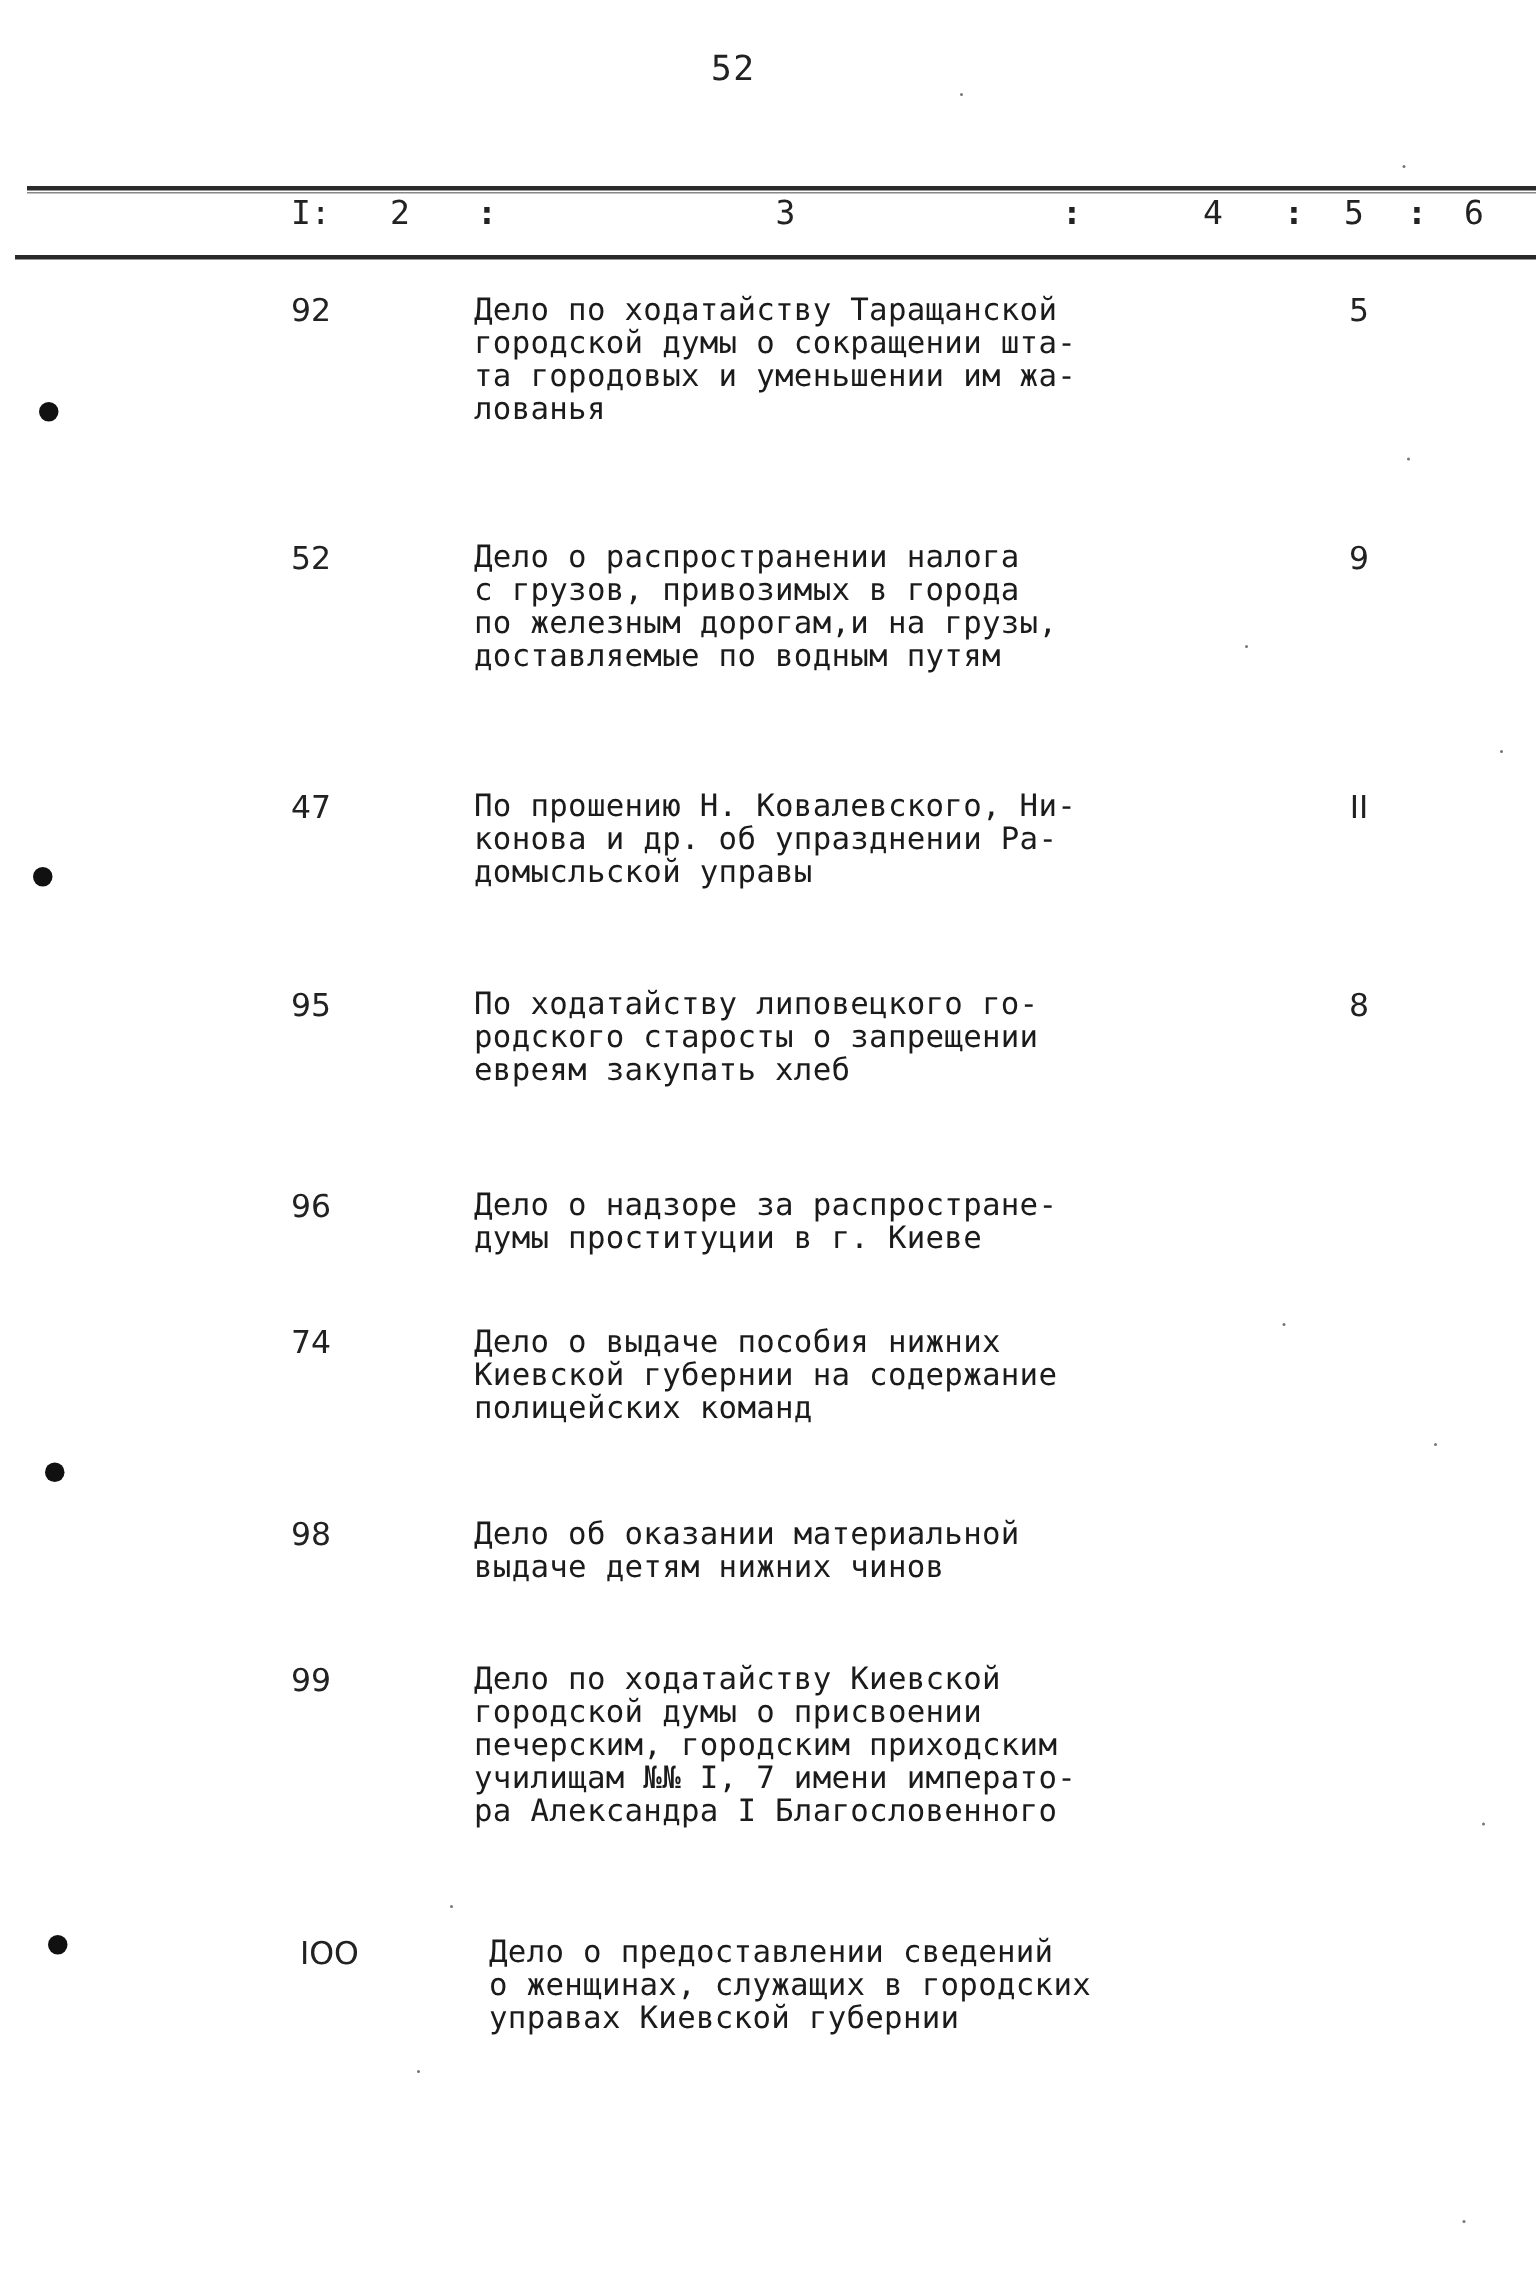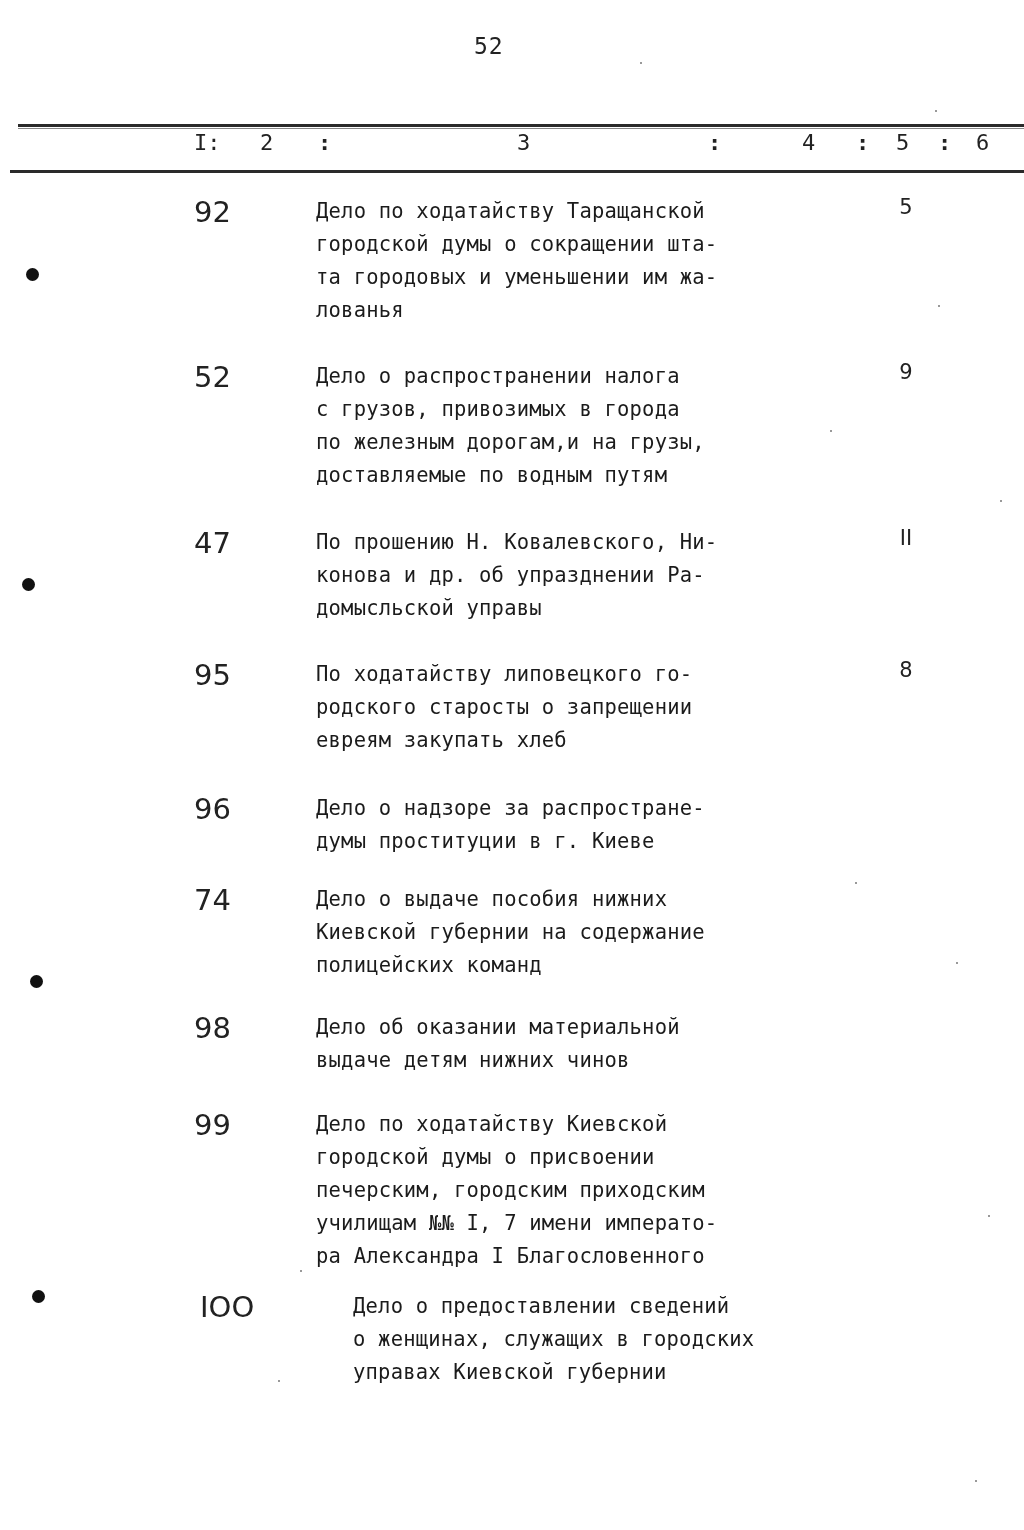--- a/index.html
+++ b/index.html
@@ -50,31 +50,31 @@
 
     .entry {
       position: absolute;
       left: 0;
       width: 1024px;
     }
     .entry-number {
       position: absolute;
       left: 194px;
       top: 0;
-      font-size: 29px;
+      font-size: 21px;
       font-family: "DejaVu Sans", "Liberation Sans", sans-serif;
       color: #222;
     }
     .entry-title {
       position: absolute;
       left: 316px;
       top: 0;
       width: 460px;
       font-size: 20.5px;
-      line-height: 33px;
+      line-height: 22px;
       letter-spacing: 0.2px;
       white-space: pre-line;
       color: #1b1b1b;
     }
     .entry-pages {
       position: absolute;
       left: 886px;
       top: 0;
       width: 40px;
       text-align: center;
@@ -180,21 +180,21 @@
   <div class="entry-title">Дело по ходатайству Киевской
 городской думы о присвоении
 печерским, городским приходским
 училищам №№ I, 7 имени императо-
 ра Александра I Благословенного</div>
   <span class="entry-pages"></span>
 </div>
 
 <div class="entry" style="top:1290px;">
   <span class="entry-number" style="left:200px;">IOO</span>
-  <div class="entry-title" style="left:326px;margin-left:27px;">Дело о предоставлении сведений
+  <div class="entry-title" style="left:326px;">Дело о предоставлении сведений
 о женщинах, служащих в городских
 управах Киевской губернии</div>
   <span class="entry-pages"></span>
 </div>
 
 <div class="punch-hole" style="left:26px; top:268px;"></div>
 <div class="punch-hole" style="left:22px; top:578px;"></div>
 <div class="punch-hole" style="left:30px; top:975px;"></div>
 <div class="punch-hole" style="left:32px; top:1290px;"></div>
 

